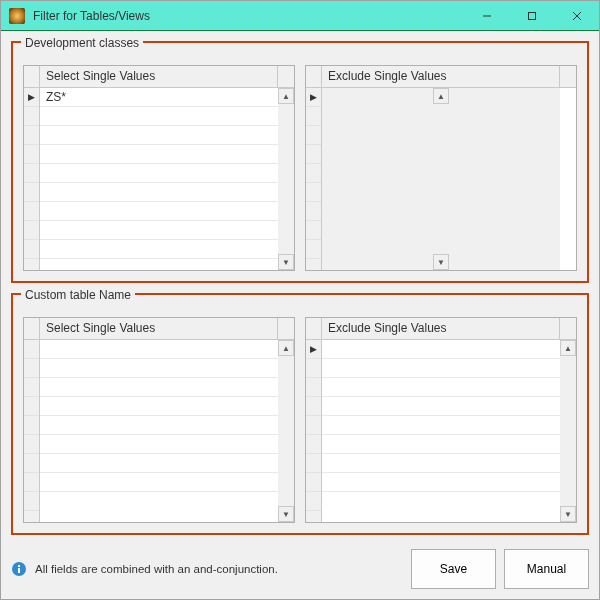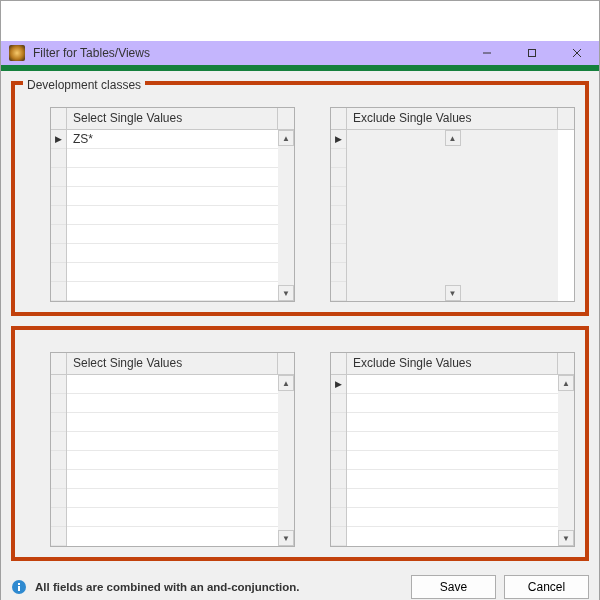--- a/index.html
+++ b/index.html
@@ -19,23 +19,22 @@
     border: 1px solid #a0a0a0;
     display: flex;
     flex-direction: column;
     background: #fff;
   }
   
   .titlebar {
     height: 30px;
     display: flex;
     align-items: center;
-    background: #c4b5fd;
-    border-bottom: 6px solid #15803d;
-    margin-top: 40px;
+    background: #5eead4;
+    border-bottom: 1px solid #15803d;
   }
   .titlebar .app-icon {
     width: 16px; height:16px;
     margin: 0 8px;
     background: radial-gradient(circle at 50% 50%, #f7c96b 0%, #b87a1f 55%, #3a2a11 100%);
     border-radius: 2px;
   }
   .titlebar .title {
     flex: 1;
     font-size: 12px;
@@ -54,21 +53,21 @@
     flex: 1;
     background: #f0f0f0;
     padding: 10px;
     display: flex;
     flex-direction: column;
     gap: 10px;
   }
   
   .groupbox {
     background: #f0f0f0;
-    border: 4px solid #c2410c;
+    border: 2px solid #c2410c;
     position: relative;
     padding: 22px 10px 10px 10px;
     flex: 1;
     display: flex;
     gap: 10px;
   }
   .groupbox .legend {
     position: absolute;
     top: -1px; left: 8px;
     background: #f0f0f0;
@@ -76,21 +75,20 @@
     font-size: 12px;
     color: #333;
     transform: translateY(-6px);
   }
   
   .gridwrap {
     flex: 1;
     display: flex;
     flex-direction: column;
     min-width: 0;
-    margin-left: 25px;
   }
   .grid {
     flex: 1;
     border: 1px solid #b0b0b0;
     background: #fff;
     display: grid;
     grid-template-rows: 22px 1fr;
     grid-template-columns: 16px 1fr 16px;
     overflow: hidden;
   }
@@ -158,25 +156,24 @@
   }
   .info-icon {
     width: 16px; height:16px;
     flex-shrink: 0;
   }
   .hint {
     flex: 1;
     font-size: 11.5px;
     color: #333;
     line-height: 1.3;
-    font-weight: bold;
   }
   .btn {
     width: 85px;
-    height: 24px;
+    height: 40px;
     background: #fdfdfd;
     border: 1px solid #adadad;
     font-size: 12px;
     font-family: inherit;
     cursor: default;
   }
 </style>
 </head>
 <body>
 
@@ -262,20 +259,21 @@
           </div>
           <div class="grid-scroll-col">
             <div class="scroll-arrow">▲</div>
             <div class="scroll-arrow">▼</div>
           </div>
         </div>
       </div>
     </div>
 
     <div class="groupbox">
+      <div class="legend">Custom table Name</div>
 
       <div class="gridwrap">
         <div class="grid">
           <div class="grid-corner-tl"></div>
           <div class="grid-header">Select Single Values</div>
           <div class="grid-corner-tr"></div>
 
           <div class="grid-rowhead-col">
             <div class="grid-rowhead"></div>
             <div class="grid-rowhead"></div>
@@ -342,17 +340,17 @@
     <div class="footer">
       <svg class="info-icon" viewBox="0 0 16 16">
         <circle cx="8" cy="8" r="7" fill="#2f8ad0"></circle>
         <rect x="7" y="7" width="2" height="5" fill="#fff"></rect>
         <rect x="7" y="4" width="2" height="2" fill="#fff"></rect>
       </svg>
       <div class="hint">
         <span>All fields are combined with an and-conjunction.</span><br>
       </div>
       <button class="btn">Save</button>
-      <button class="btn">Cancel</button>
+      <button class="btn">Manual</button>
     </div>
 
   </div>
 </div>
 
 </body></html>

